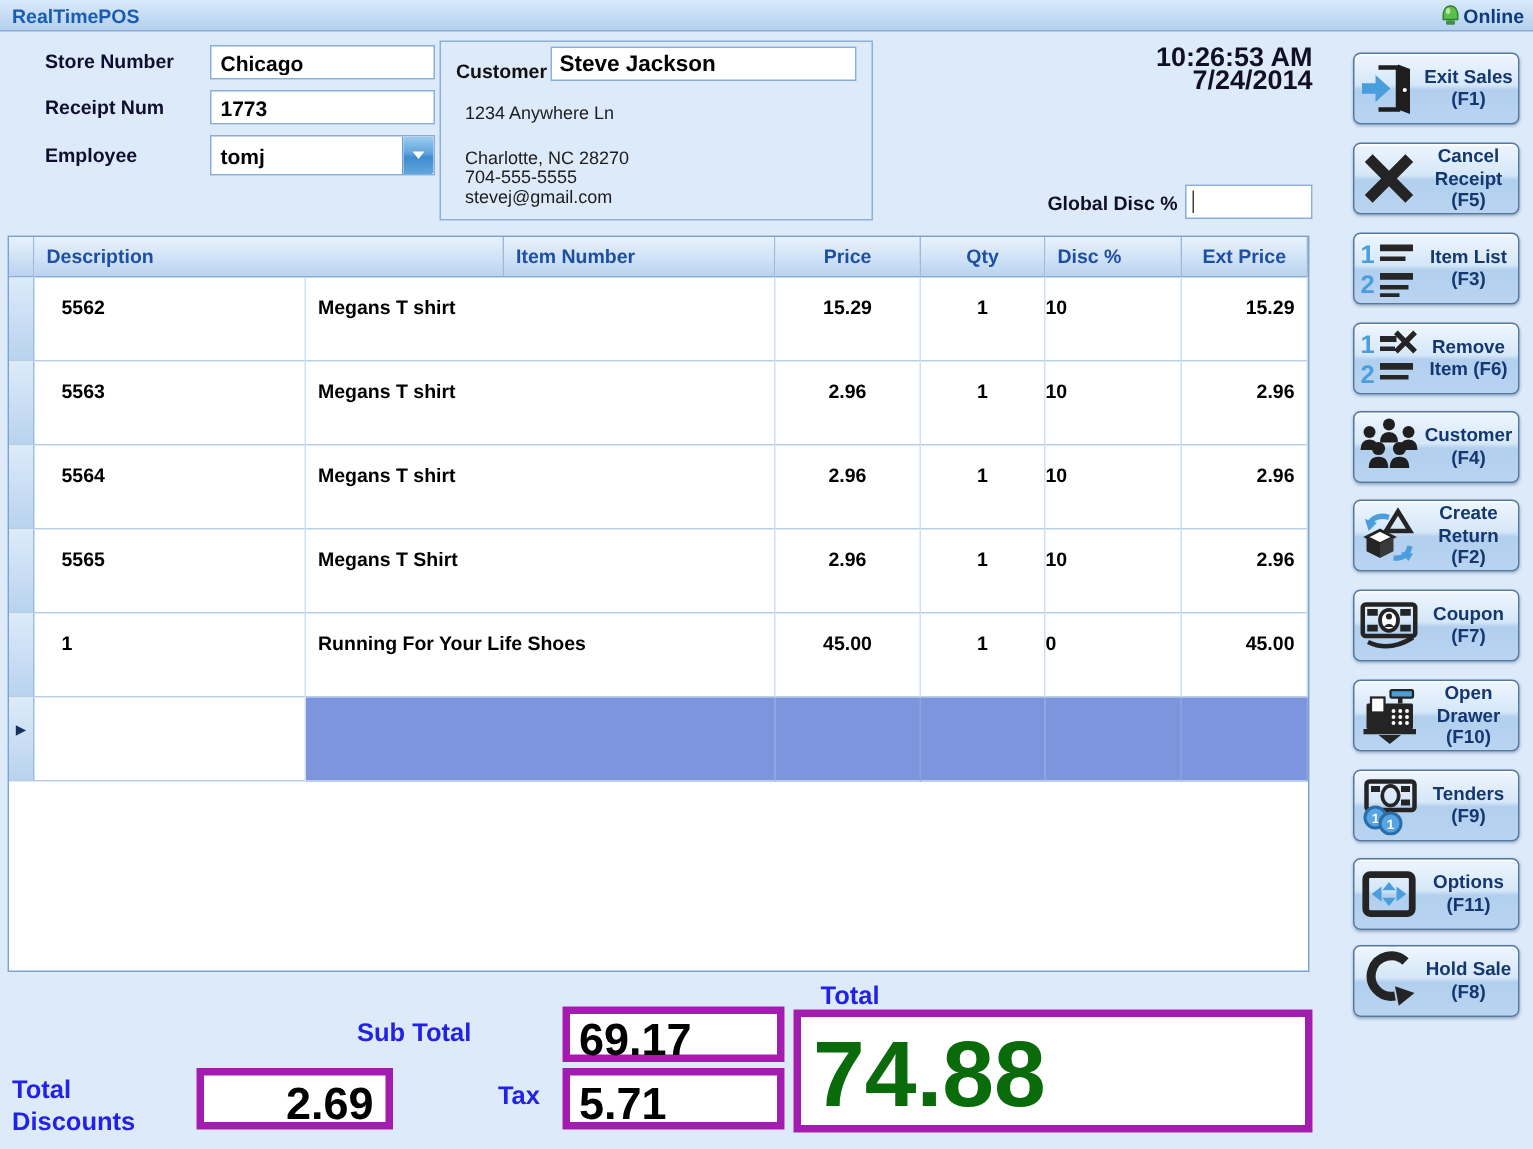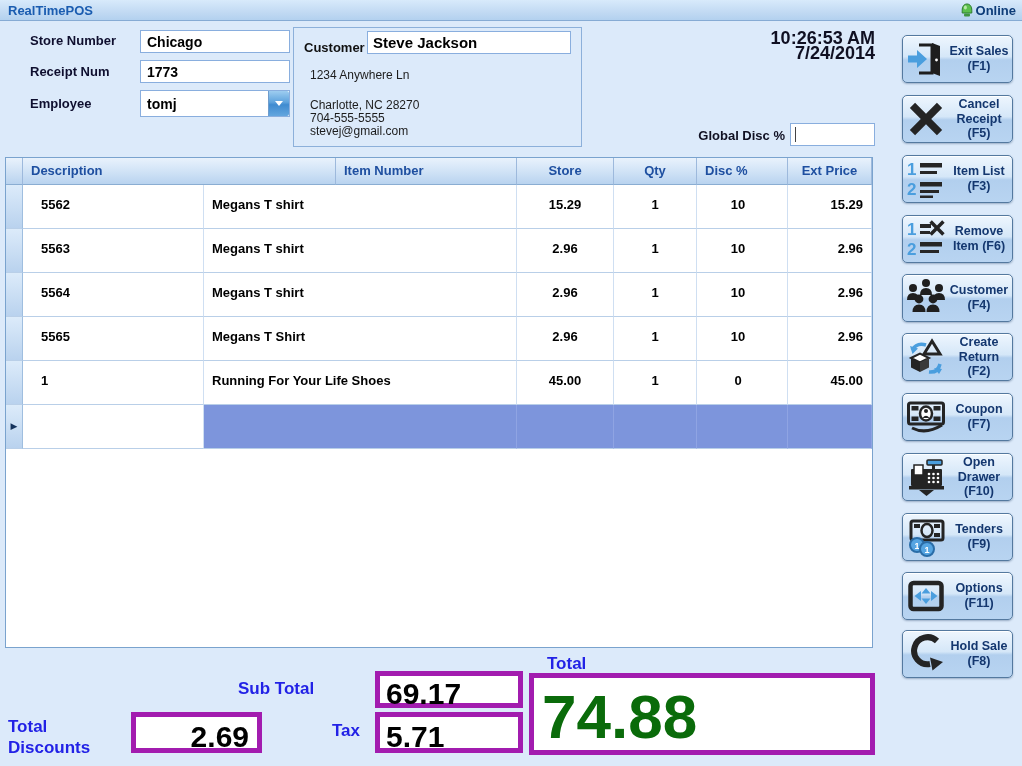--- a/index.html
+++ b/index.html
@@ -48,31 +48,31 @@
   .caret{position:absolute;left:795px;top:127px;width:1px;height:15px;background:#444;}
 
   
   .grid{position:absolute;left:5px;top:157px;width:866px;height:489px;box-sizing:content-box;
     background:#fff;border:1px solid #7aa3ce;}
   .g-header{display:flex;height:27px;}
   .gc{box-sizing:border-box;border-right:1px solid #cfdff2;border-bottom:1px solid #b9cfe8;
     font-size:13px;font-weight:bold;color:#000;overflow:hidden;}
   .g-header .gc{background:linear-gradient(180deg,#e9f2fc 0%,#cfe2f6 55%,#b9d3ef 100%);
     border-right:1px solid #9db9dc;border-bottom:1px solid #8aadd2;color:#1e4fa0;line-height:26px;}
-  .g-row{display:flex;height:44px;}
+  .g-row{display:flex;height:56px;}
   .g-row .gc{line-height:39px;}
   .c-gutter{width:17px;flex:none;background:linear-gradient(180deg,#dcebfa 0%,#b9d2ee 100%);
     border-right:1px solid #9fbedf;text-align:center;}
   .g-header .c-gutter{background:linear-gradient(180deg,#e9f2fc 0%,#b9d3ef 100%);}
   .c-item{width:181px;flex:none;padding-left:18px;}
   .g-header .c-item,.g-header .c-desc{padding-left:8px;}
   .c-desc{width:313px;flex:none;padding-left:8px;}
   .c-price{width:97px;flex:none;text-align:center;}
   .c-qty{width:83px;flex:none;text-align:center;}
-  .c-disc{width:91px;flex:none;text-align:center;padding-right:8px;}
+  .c-disc{width:91px;flex:none;text-align:left;padding-right:8px;}
   .g-header .c-disc{text-align:left;padding-left:8px;}
   .c-ext{width:84px;flex:none;text-align:right;padding-right:8px;}
   .g-header .c-ext{text-align:center;padding-right:0;}
   .sel{background:#7d95dc;border-right:1px solid #8fa4e3;}
   .row-arrow{display:inline-block;font-size:9px;color:#14325c;line-height:39px;}
 
   
   .blue-lbl{position:absolute;color:#2222e6;font-weight:bold;font-size:17px;white-space:pre-line;}
   .td-label{left:8px;top:716px;line-height:21px;}
   .st-label{left:238px;top:679px;width:122px;text-align:left;}
@@ -143,21 +143,21 @@
 
   <div class="gd-label">Global Disc %</div>
   <input class="tinput gd-input" value="" style="">
   <div class="caret"></div>
 
   <div class="grid">
     <div class="g-header">
       <div class="gc c-gutter"></div>
       <div class="gc c-desc">Description</div>
       <div class="gc c-item">Item Number</div>
-      <div class="gc c-price">Store</div>
+      <div class="gc c-price">Price</div>
       <div class="gc c-qty">Qty</div>
       <div class="gc c-disc">Disc %</div>
       <div class="gc c-ext">Ext Price</div>
     </div>
 
     <div class="g-row">
       <div class="gc c-gutter"></div>
       <div class="gc c-item">5562</div>
       <div class="gc c-desc">Megans T shirt</div>
       <div class="gc c-price">15.29</div>

